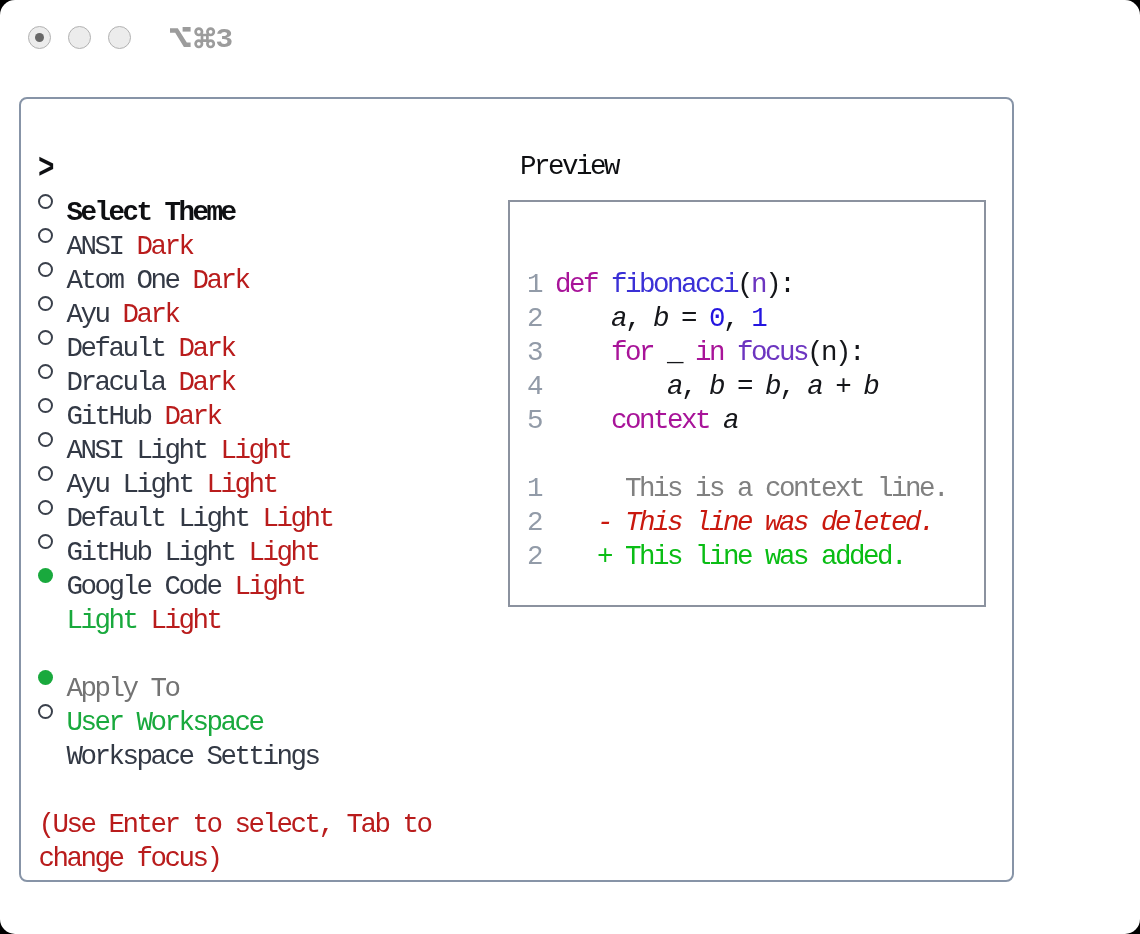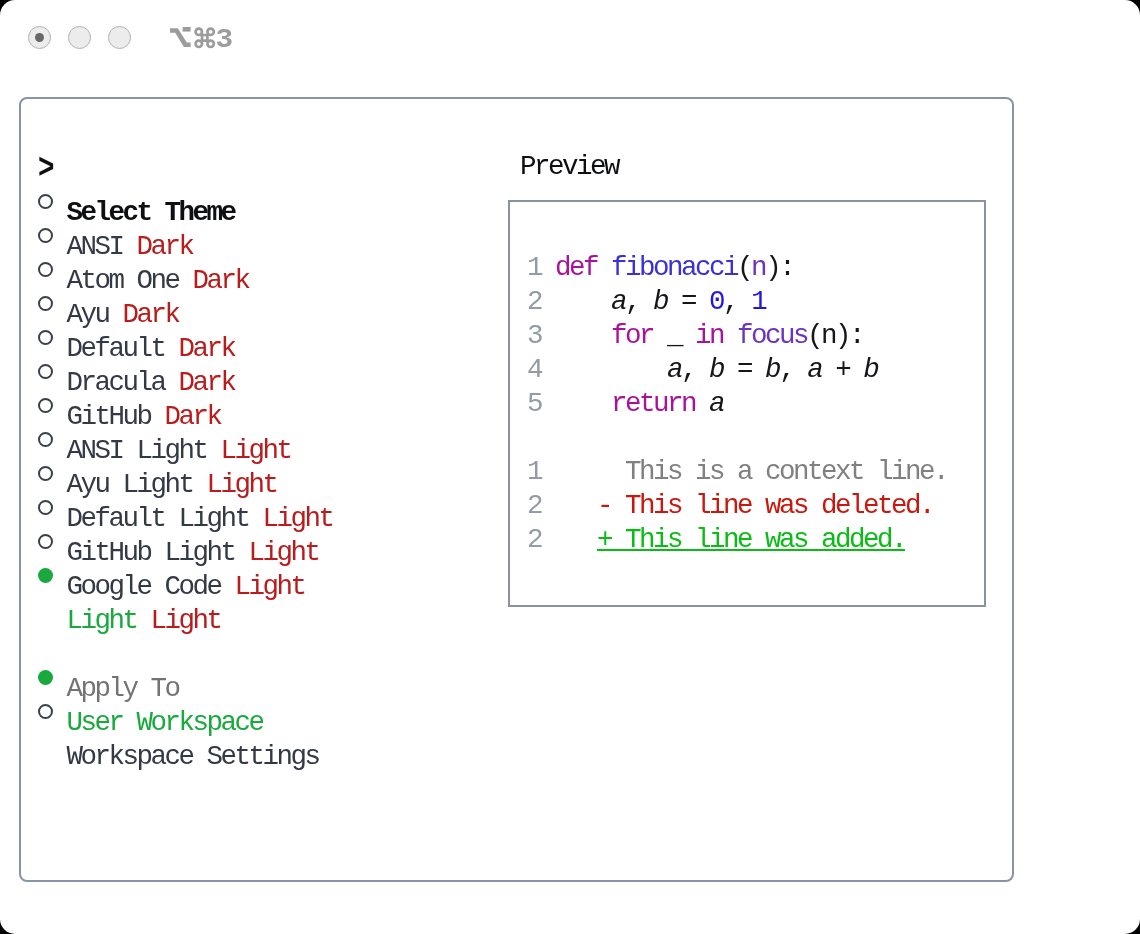--- a/index.html
+++ b/index.html
@@ -5,37 +5,37 @@
 html,body{margin:0;padding:0;background:#000;}
 body{width:1140px;height:934px;overflow:hidden;position:relative;}
 #win{position:absolute;left:0;top:0;width:1140px;height:934px;background:#fff;border-radius:15px;}
 .tl{position:absolute;width:23px;height:23px;border-radius:50%;background:#ececec;border:1.2px solid #b2b2b2;box-sizing:border-box;top:25.5px;}
 #dot{position:absolute;width:9px;height:9px;border-radius:50%;background:#686868;left:34.5px;top:32.9px;}
 #obox{position:absolute;left:19px;top:97px;width:995px;height:785px;box-sizing:border-box;border:2px solid #8794a7;border-radius:8px;}
 #ibox{position:absolute;left:508px;top:200px;width:478px;height:407px;box-sizing:border-box;border:2px solid #8b929f;}
 pre{margin:0;position:absolute;font-family:"Liberation Mono",monospace;font-size:27.5px;line-height:34px;letter-spacing:-2.5px;white-space:pre;font-variant-ligatures:none;}
 #left{left:38.5px;top:149.6px;color:#333945;margin-top:46px;}
 #prev{left:520px;top:149.6px;color:#0e0f12;font-weight:normal;}
-#code{left:527px;top:251px;color:#15161a;}
+#code{left:527px;top:268px;color:#15161a;}
 .s{color:#b91c1c;}
 .gr{color:#19a93d;}
 .k{color:#737373;}
 b{color:#0e0f12;font-weight:bold;}
 .mk{position:absolute;box-sizing:border-box;border-radius:50%;}
 .o{width:15.5px;height:15.5px;border:2.4px solid #3a404b;}
 .g{width:15.5px;height:15.5px;background:#19a93d;}
 #gt{position:absolute;left:38px;top:149.6px;color:#0e0f12;font-weight:bold;font-family:"Liberation Mono",monospace;font-size:27.5px;line-height:34px;transform:translateY(2.5px) scale(1,1.28);transform-origin:center;}
 .ln{color:#929ba8;}
 .kw{color:#a81499;}
 .fn{color:#3a30d6;}
 .nm{color:#2415e0;}
 .pp{color:#6c35c0;}
 .ct{color:#808080;margin-top:24px;}
-.de{color:#c9180e;}
-.ad{color:#0abd15;text-decoration:underline;}
+.de{color:#c9180e;font-style:italic;}
+.ad{color:#0abd15;}
 </style>
 </head>
 <body>
 <div id="win">
   <div class="tl" style="left:27.5px;"></div>
   <div class="tl" style="left:67.5px;"></div>
   <div class="tl" style="left:107.5px;"></div>
   <div id="dot"></div>
   <svg width="70" height="28" viewBox="0 0 70 28" style="position:absolute;left:167px;top:23px;" fill="none">
     <path d="M 3,5.2 H 10.8 L 19.8,19.5 H 23.6 V 24.1 H 16.9 L 8.2,9.8 H 3 Z" fill="#9c9c9c"></path>
@@ -60,28 +60,29 @@
   Ayu Light <span class="s">Light</span>
   Default Light <span class="s">Light</span>
   GitHub Light <span class="s">Light</span>
   Google Code <span class="s">Light</span>
   <span class="gr">Light</span> <span class="s">Light</span>
 
   <span class="k">Apply To</span>
   <span class="gr">User Workspace</span>
   Workspace Settings
 
-</pre>
+<span class="s">(Use Enter to select, Tab to
+change focus)</span></pre>
   <pre id="prev">Preview</pre>
   <div id="ibox"></div>
   <pre id="code"><span class="ln">1</span> <span class="kw">def</span> <span class="fn">fibonacci</span>(<span class="pp">n</span>):
 <span class="ln">2</span>     <i>a</i>, <i>b</i> = <span class="nm">0</span>, <span class="nm">1</span>
 <span class="ln">3</span>     <span class="kw">for</span> _ <span class="kw">in</span> <span class="pp">focus</span>(n):
 <span class="ln">4</span>         <i>a</i>, <i>b</i> = <i>b</i>, <i>a</i> + <i>b</i>
-<span class="ln">5</span>     <span class="kw">return</span> <i>a</i>
+<span class="ln">5</span>     <span class="kw">context</span> <i>a</i>
 
 <span class="ln">1</span>      <span class="ct">This is a context line.</span>
 <span class="ln">2</span>    <span class="de">- This line was deleted.</span>
 <span class="ln">2</span>    <span class="ad">+ This line was added.</span></pre>
   <div class="mk o" style="left:37.8px;top:193.9px;"></div>
   <div class="mk o" style="left:37.8px;top:227.9px;"></div>
   <div class="mk o" style="left:37.8px;top:261.9px;"></div>
   <div class="mk o" style="left:37.8px;top:295.9px;"></div>
   <div class="mk o" style="left:37.8px;top:329.9px;"></div>
   <div class="mk o" style="left:37.8px;top:363.9px;"></div>

